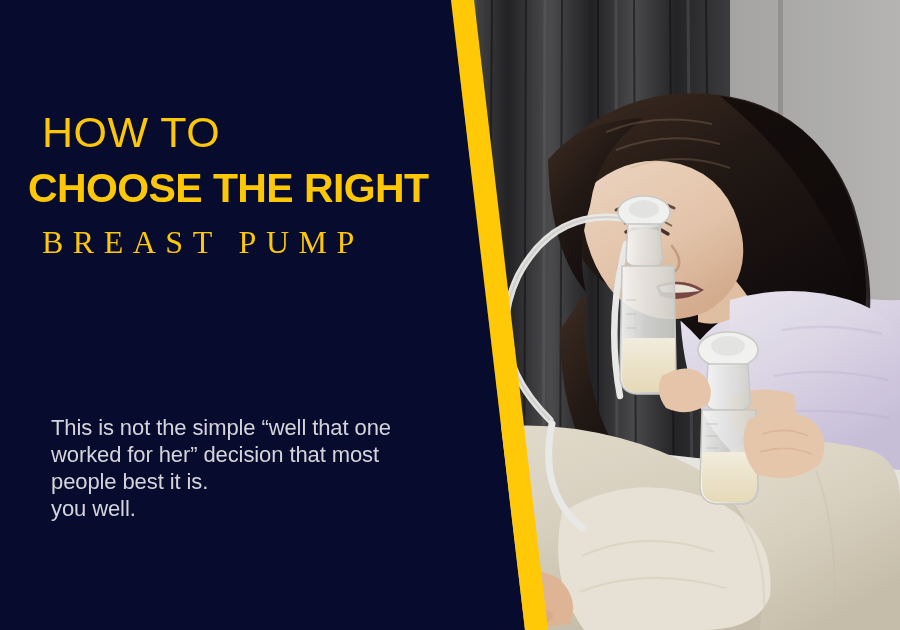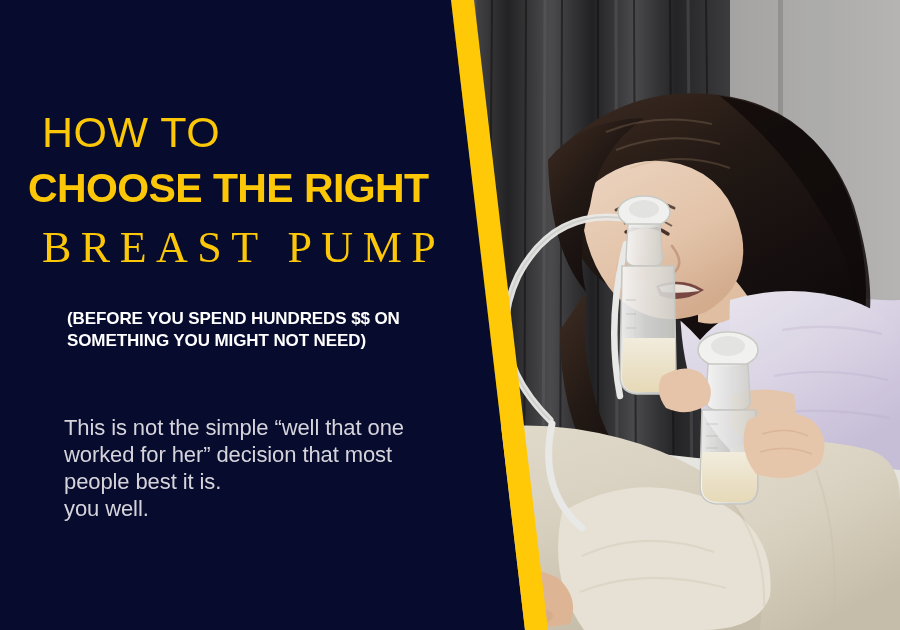--- a/index.html
+++ b/index.html
@@ -60,38 +60,38 @@
     letter-spacing:-0.6px;
     line-height:1;
     white-space:nowrap;
     transform:scaleX(1.0);
     transform-origin:left center;
   }
   .headline-serif{
     position:absolute;left:42px;top:226px;
     color:#FBC707;
     font-family:"Liberation Serif", serif;
-    font-size:44px;
+    font-size:32px;
     font-weight:400;
     letter-spacing:9.5px;
     line-height:1;
     white-space:nowrap;
   }
   .subhead{
     position:absolute;left:67px;top:308px;
     color:#FFFFFF;
     font-size:17px;
     font-weight:700;
     letter-spacing:-0.1px;
     line-height:22px;
     width:390px;
   }
   .subhead span{display:block;}
   .body-copy{
-    position:absolute;left:64px;top:414px;
+    position:absolute;left:51px;top:414px;
     color:#D6D4DB;
     font-size:22px;
     font-weight:400;
     letter-spacing:-0.1px;
     line-height:27px;
     width:400px;
   }
   .body-copy span{display:block;}
 </style>
 </head>
@@ -303,24 +303,20 @@
   <div class="yellow-band"></div>
 
   <div class="text-layer">
 
     <div class="kicker">HOW TO</div>
 
     <div class="headline-bold">CHOOSE THE RIGHT</div>
 
     <div class="headline-serif">BREAST PUMP</div>
 
-    <div class="subhead">
-      <span>(BEFORE YOU SPEND HUNDREDS $$ ON</span>
-      <span>SOMETHING YOU MIGHT NOT NEED)</span>
-    </div>
 
     <div class="body-copy">
       <span>This is not the simple “well that one</span>
       <span>worked for her” decision that most</span>
       <span>people best it is.</span>
       <span>you well.</span>
     </div>
 
   </div>
 </div>

